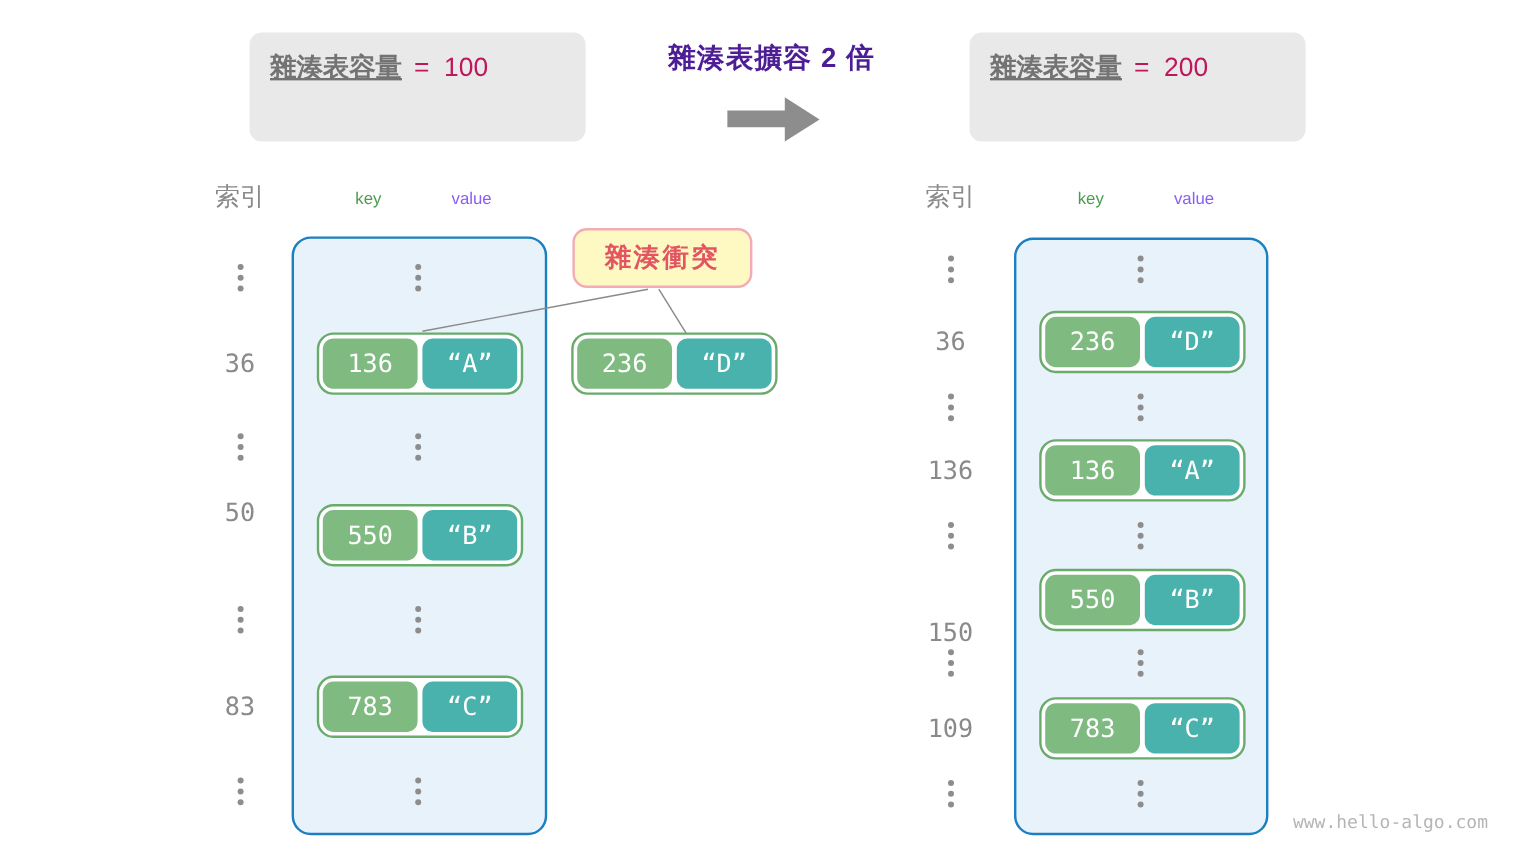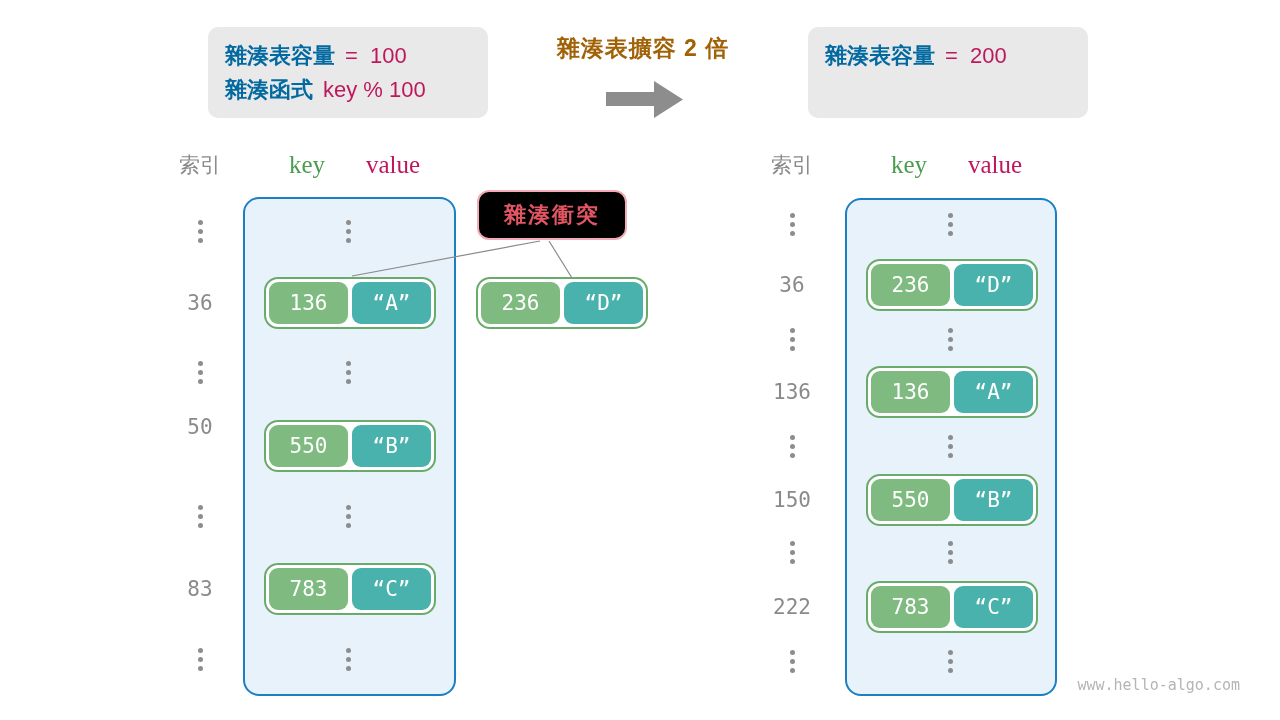--- a/index.html
+++ b/index.html
@@ -7,43 +7,43 @@
   .canvas {
     position:relative; width:1280px; height:720px; background:#ffffff;
     overflow:hidden; font-family:"Liberation Sans","DejaVu Sans",sans-serif;
   }
   
   .gbox {
     position:absolute; width:280px; height:91px; background:#e9e9e9;
     border-radius:10px; padding:12px 0 0 17px;
   }
   .gline { line-height:34px; font-size:22px; color:#8a8a8a; white-space:nowrap; }
-  .gline .zh { font-weight:bold; color:#0369a1; }
+  .gline .zh { font-weight:bold; color:#737373;text-decoration:underline; }
   .gline .code { font-family:Liberation Sans, sans-serif; margin-left:10px; white-space:pre; color:#be185d; }
   
   .expand-title {
     position:absolute; left:538px; top:33px; width:210px; text-align:center;
-    font-size:23px; font-weight:bold; color:#a16207; letter-spacing:1px; white-space:nowrap;
+    font-size:23px; font-weight:bold; color:#4c1d95; letter-spacing:1px; white-space:nowrap;
   }
   
   .table-box {
     position:absolute; background:#e8f2fb; border:2.5px solid #1b7fc2; border-radius:16px;
   }
   
   .idx-header {
     position:absolute; width:70px; height:30px; line-height:30px; text-align:center;
     font-size:21px; color:#8a8a8a;
   }
   .kv-header {
     position:absolute; width:172px; height:30px; display:flex;
-    font-family:Liberation Serif, serif; font-size:25px;
+    font-family:Liberation Sans, sans-serif; font-size:14px;
   }
   .kv-header span { flex:1; text-align:center; line-height:30px; }
   .kv-header .kh { color:#4a9d4e; }
-  .kv-header .vh { color:#be185d; }
+  .kv-header .vh { color:#8b5cf6; }
   
   .idx {
     position:absolute; width:70px; height:30px; line-height:30px; text-align:center;
     font-family:"DejaVu Sans Mono",monospace; font-size:21px; color:#8a8a8a; z-index:2;
   }
   
   .dots { position:absolute; width:6px; display:flex; flex-direction:column; gap:4px; align-items:center; z-index:2; }
   .dots i { display:block; width:5px; height:5px; border-radius:50%; background:#8d8d8d; }
   
   .entry {
@@ -52,43 +52,40 @@
   }
   .pill {
     flex:1; border-radius:9px; color:#ffffff; display:flex; align-items:center; justify-content:center;
     font-family:"DejaVu Sans Mono",monospace; font-size:21px;
   }
   .pill.key { background:#7fba81; }
   .pill.val { background:#49b2ac; }
   
   .collision-label {
     position:absolute; left:477px; top:190px; width:150px; height:50px;
-    background:#000000; border:2px solid #f3abb5; border-radius:12px;
+    background:#fef9c3; border:2px solid #f3abb5; border-radius:12px;
     text-align:center; line-height:46px; font-size:22px; font-weight:bold;
     color:#e25663; letter-spacing:2px; z-index:2;
   }
   .overlay { position:absolute; left:0; top:0; z-index:1; pointer-events:none; }
   .arrow-svg { position:absolute; left:606px; top:79px; z-index:2; }
   .watermark {
     position:absolute; right:40px; top:676px; font-family:"DejaVu Sans Mono",monospace;
     font-size:15px; color:#b5b5b5; z-index:2;
   }
 </style>
 </head>
 <body>
 
 <div class="canvas">
 
   <div class="gbox" style="left:208px;top:27px">
     <div class="gline">
       <span class="zh">雜湊表容量</span><span class="code">=  100</span>
     </div>
-    <div class="gline">
-      <span class="zh">雜湊函式</span><span class="code">key % 100</span>
-    </div>
   </div>
 
   <div class="expand-title">雜湊表擴容 2 倍</div>
   <svg class="arrow-svg" width="78" height="41" viewBox="0 0 78 41">
     <polygon points="0,13 48,13 48,2 77,20.5 48,39 48,27 0,27" fill="#8d8d8d"></polygon>
   </svg>
 
   <div class="gbox" style="left:808px;top:27px">
     <div class="gline">
       <span class="zh">雜湊表容量</span><span class="code">=  200</span>
@@ -188,27 +185,27 @@
       <i></i>
       <i></i>
       <i></i>
     </div>
   <div class="idx" style="left:757px;top:377px">136</div>
   <div class="dots" style="left:789px;top:435px">
       <i></i>
       <i></i>
       <i></i>
     </div>
-  <div class="idx" style="left:757px;top:485px">150</div>
+  <div class="idx" style="left:757px;top:512px">150</div>
   <div class="dots" style="left:789px;top:541px">
       <i></i>
       <i></i>
       <i></i>
     </div>
-  <div class="idx" style="left:757px;top:592px">222</div>
+  <div class="idx" style="left:757px;top:592px">109</div>
   <div class="dots" style="left:789px;top:650px">
       <i></i>
       <i></i>
       <i></i>
     </div>
 
   <div class="dots" style="left:947px;top:213px">
       <i></i>
       <i></i>
       <i></i>

